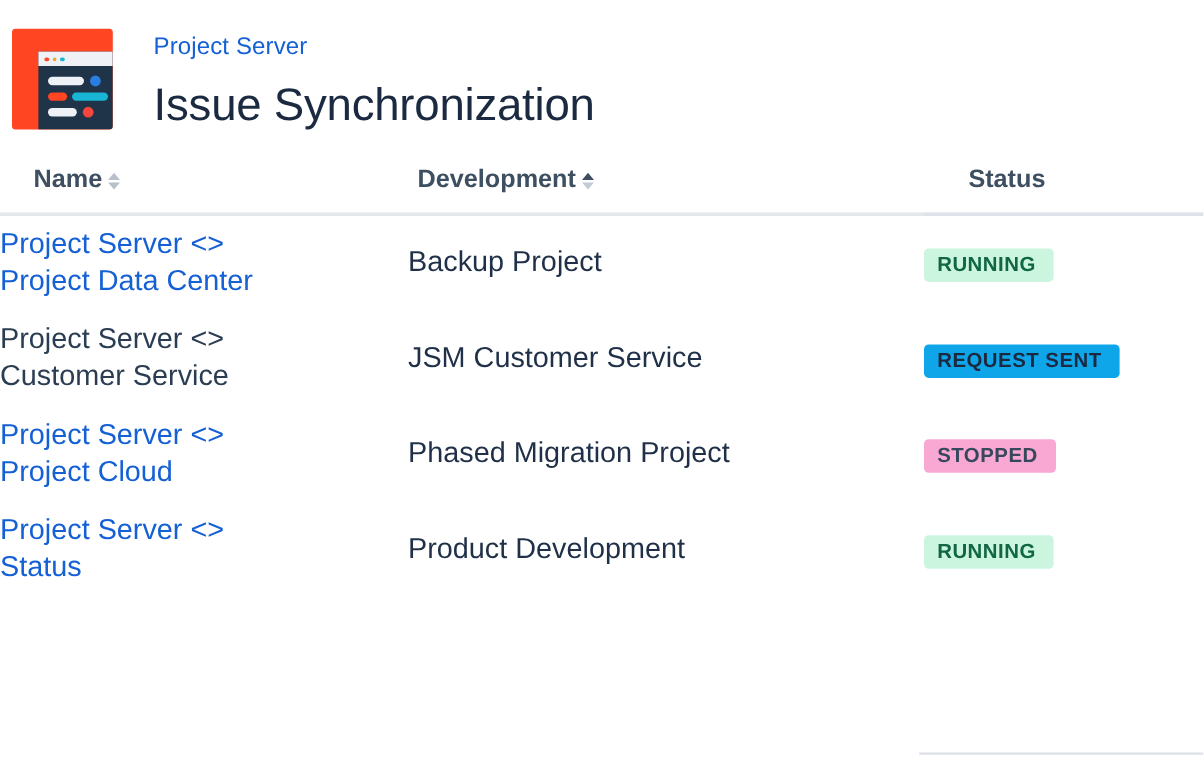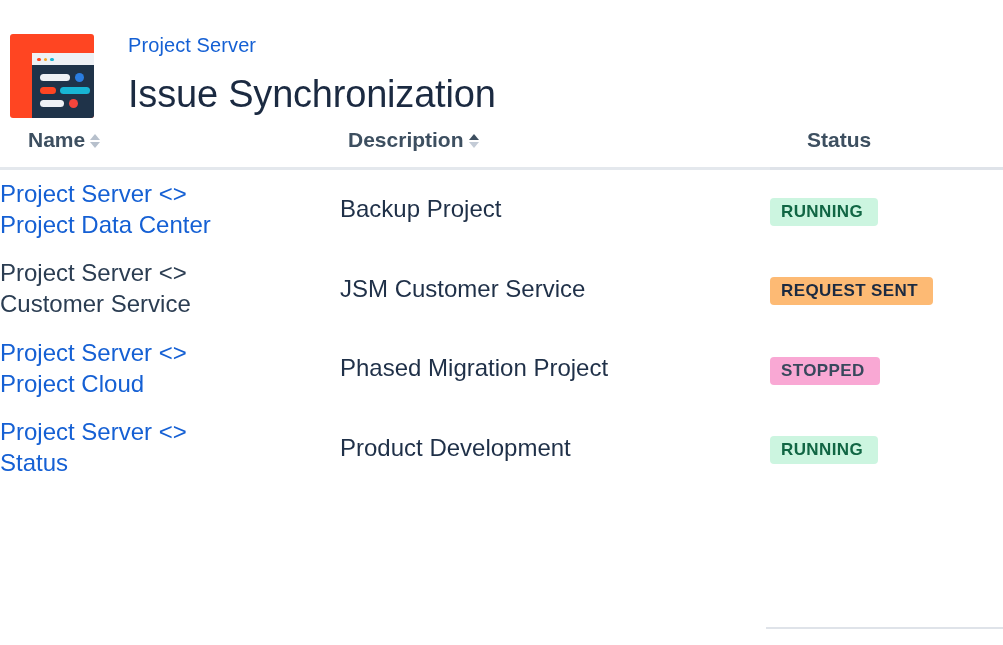--- a/index.html
+++ b/index.html
@@ -15,21 +15,21 @@
   .page {
     position: relative;
     width: 1003px;
     height: 645px;
     background: #ffffff;
   }
 
   
   .page-header {
     display: flex;
-    align-items: flex-end;
+    align-items: center;
     padding: 14px 0 0 10px;
     height: 118px;
   }
 
   .app-icon {
     width: 84px;
     height: 84px;
     flex: 0 0 84px;
     position: relative;
     background: #ff4522;
@@ -99,21 +99,21 @@
     line-height: 1.25;
     margin-top: 14px;
     letter-spacing: -0.2px;
   }
 
   
   .sync-table {
     width: 100%;
     border-collapse: collapse;
     table-layout: fixed;
-    margin-top: 4px;
+    margin-top: 14px;
   }
   .sync-table col.c-name   { width: 340px; }
   .sync-table col.c-desc   { width: 430px; }
   .sync-table col.c-status { width: 233px; }
 
   .sync-table thead th {
     text-align: left;
     font-size: 21px;
     font-weight: 700;
     color: #3d4f60;
@@ -194,21 +194,21 @@
     display: inline-block;
     font-size: 17px;
     font-weight: 700;
     letter-spacing: 0.4px;
     padding: 5px 15px 6px 11px;
     border-radius: 4px;
     line-height: 1;
     white-space: nowrap;
   }
   .badge.running      { background: #ccf5e0; color: #116644; }
-  .badge.request-sent { background: #fdba74; color: #1b2a41; }
+  .badge.request-sent { background: #0ea5e9; color: #1b2a41; }
   .badge.stopped      { background: #f9a8d4; color: #38485c; }
 
   
   .bottom-rule {
     position: absolute;
     left: 766px;
     top: 627px;
     width: 237px;
     height: 2px;
     background: #dfe3e9;
@@ -257,21 +257,21 @@
             <span>Name</span>
             <span class="sort-icon">
               <span class="arw up"></span>
               <span class="arw down"></span>
             </span>
           </span>
         </th>
 
         <th class="th-desc">
           <span class="th-inner">
-            <span>Description</span>
+            <span>Development</span>
             <span class="sort-icon asc">
               <span class="arw up"></span>
               <span class="arw down"></span>
             </span>
           </span>
         </th>
 
         <th class="th-status">
           <span class="th-inner">
             <span>Status</span>

